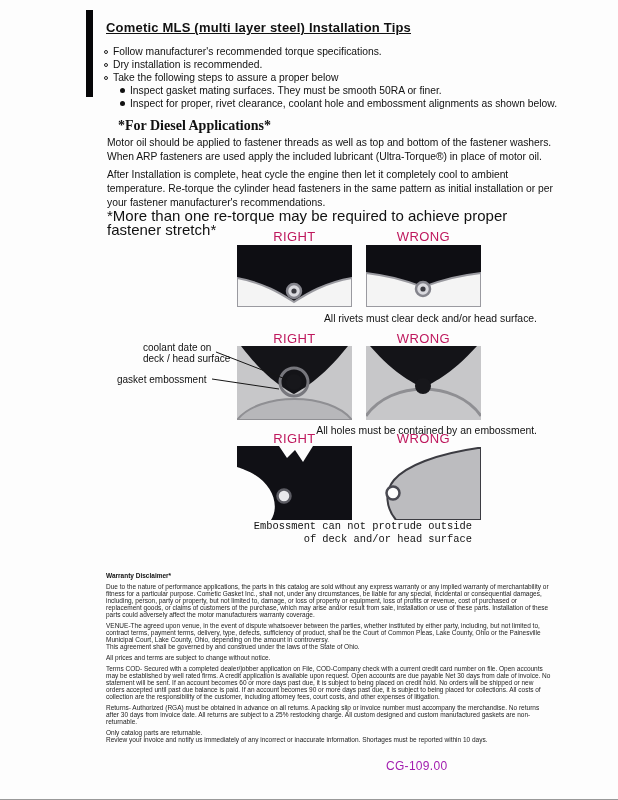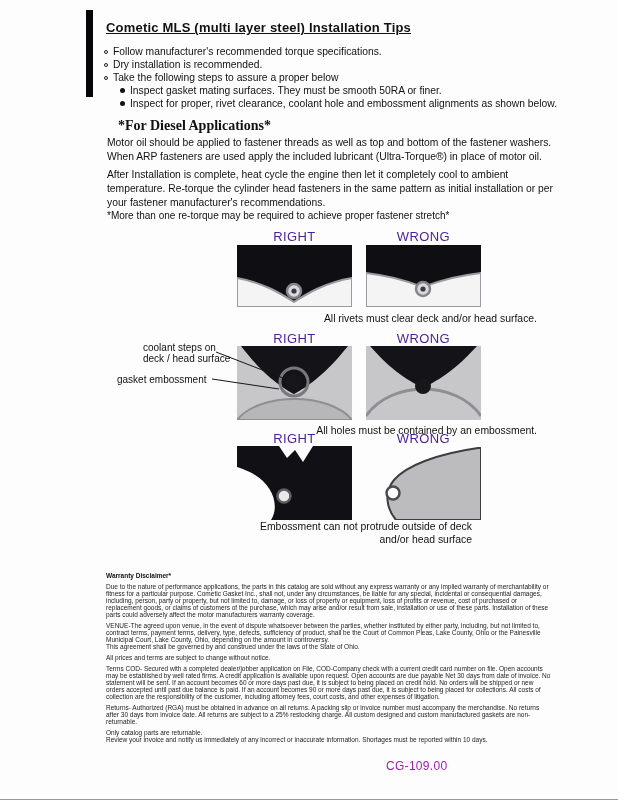--- a/index.html
+++ b/index.html
@@ -18,23 +18,23 @@
   .tip-row.sub { margin-left:16px; }
   .b-hollow { display:inline-block; flex:0 0 auto; width:4px; height:4px; border:1px solid #222;
               border-radius:50%; margin-right:5px; }
   .b-solid  { display:inline-block; flex:0 0 auto; width:5px; height:5px; background:#111;
               border-radius:50%; margin-right:5px; }
 
   .h-diesel { left:118px; top:118px; font-size:14px; font-weight:bold;font-family:Liberation Serif, serif; }
   .para { left:107px; width:458px; font-size:10.3px; line-height:14px; }
   .p1 { top:136px; }
   .p2 { top:168px; }
-  .note { top:209px; font-size:10px; }
+  .note { top:209px; font-size:15px; }
 
-  .dlabel { width:115px; text-align:center; font-size:13px; color:#4c1d95; letter-spacing:.4px; }
+  .dlabel { width:115px; text-align:center; font-size:13px; color:#be185d; letter-spacing:.4px; }
   .dimg { background:#fff; line-height:0; }
   .caption { font-size:10.4px; line-height:13px; color:#111;text-align:right; }
 
   .anno { font-size:10px; line-height:11px; color:#111; }
 
   .disc-wrap { left:106px; top:572px; width:447px; }
   .disc-h { font-size:6.5px; line-height:7px; font-weight:bold; margin-bottom:4px; }
   .disc { font-size:6.5px; line-height:7px; margin-bottom:4px; color:#1c1c1c; }
   .disc.tight { margin-bottom:0; }
 
@@ -95,21 +95,21 @@
       <circle cx="57" cy="44" r="7" fill="#d9d9de" stroke="#84848c" stroke-width="2.5"></circle>
       <circle cx="57" cy="44" r="2.6" fill="#3a3a40"></circle>
     </svg>
   </div>
   <div class="abs caption" style="left:237px; top:312px; width:300px;">All rivets must clear deck and/or head surface.</div>
 
   <div class="abs dlabel" style="left:237px; top:331px;">RIGHT</div>
   <div class="abs dlabel" style="left:366px; top:331px;">WRONG</div>
 
   <div class="abs anno" style="left:143px; top:342px;">
-    <div>coolant steps on</div>
+    <div>coolant date on</div>
     <div>deck / head surface</div>
   </div>
   <div class="abs anno" style="left:117px; top:374px;">gasket embossment</div>
 
   <div class="abs dimg" style="left:237px; top:346px;">
     <svg width="115" height="74" viewBox="0 0 115 74">
       <rect width="115" height="74" fill="#c7c7c9"></rect>
       <path d="M4,0 C30,34 50,44 57,48 C64,44 84,34 111,0 Z" fill="#141418"></path>
       <path d="M0,74 C22,46 93,46 115,74 L115,74 0,74 Z" fill="#b7b7ba" stroke="#8f8f93" stroke-width="2"></path>
       <circle cx="57" cy="36" r="14" fill="none" stroke="#77777d" stroke-width="3"></circle>
@@ -137,21 +137,21 @@
       <circle cx="47" cy="50" r="6.5" fill="#e9e9ec" stroke="#5d5d64" stroke-width="2.5"></circle>
     </svg>
   </div>
   <div class="abs dimg" style="left:366px; top:446px;">
     <svg width="115" height="74" viewBox="0 0 115 74">
       <rect width="115" height="74" fill="#fdfdfd"></rect>
       <path d="M112,2 C70,8 40,20 28,34 C18,46 20,62 30,74 L115,74 L115,2 Z" fill="#bcbcbf" stroke="#3c3c42" stroke-width="2"></path>
       <circle cx="27" cy="47" r="6.5" fill="#fdfdfd" stroke="#4a4a52" stroke-width="2.5"></circle>
     </svg>
   </div>
-  <div class="abs caption" style="left:237px; top:520px; width:235px;">Embossment can not protrude outside of deck and/or head surface</div>
+  <div class="abs caption" style="left:237px; top:520px; width:235px;font-family:Liberation Mono, monospace;">Embossment can not protrude outside of deck and/or head surface</div>
 
   <svg class="abs" style="left:0; top:0; pointer-events:none;" width="618" height="800">
     <line x1="216" y1="352" x2="288" y2="380" stroke="#161616" stroke-width="1"></line>
     <line x1="212" y1="379" x2="279" y2="389" stroke="#161616" stroke-width="1"></line>
   </svg>
 
   <div class="abs disc-wrap">
     <div class="disc-h">Warranty Disclaimer*</div>
     <div class="disc">Due to the nature of performance applications, the parts in this catalog are sold without any express warranty or any implied warranty of merchantability or fitness for a particular purpose.  Cometic Gasket Inc., shall not, under any circumstances, be liable for any special, incidental or consequential damages, including, person, party or property, but not limited to, damage, or loss of property or equipment, loss of profits or revenue, cost of purchased or replacement goods, or claims of customers of the purchase, which may arise and/or result from sale, installation or use of these parts.  Installation of these parts could adversely affect the motor manufacturers warranty coverage.</div>
     <div class="disc tight">VENUE-The agreed upon venue, in the event of dispute whatsoever between the parties, whether instituted by either party, including, but not limited to, contract terms, payment terms, delivery, type, defects, sufficiency of product, shall be the Court of Common Pleas, Lake County, Ohio or the Painesville Municipal Court, Lake County, Ohio, depending on the amount in controversy.</div>

